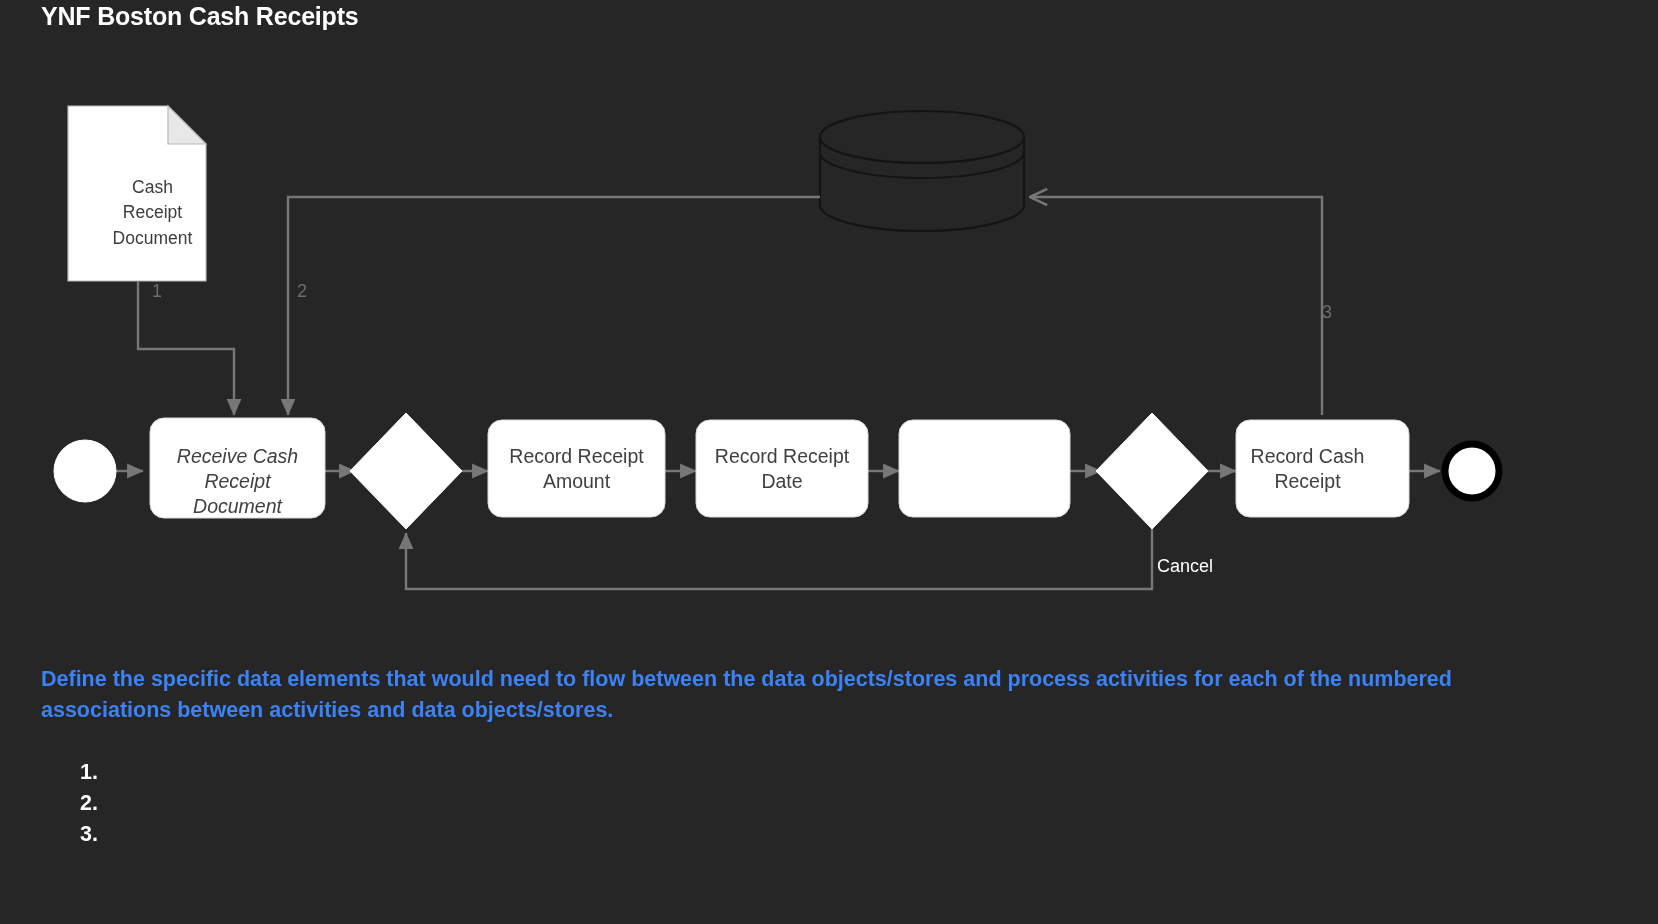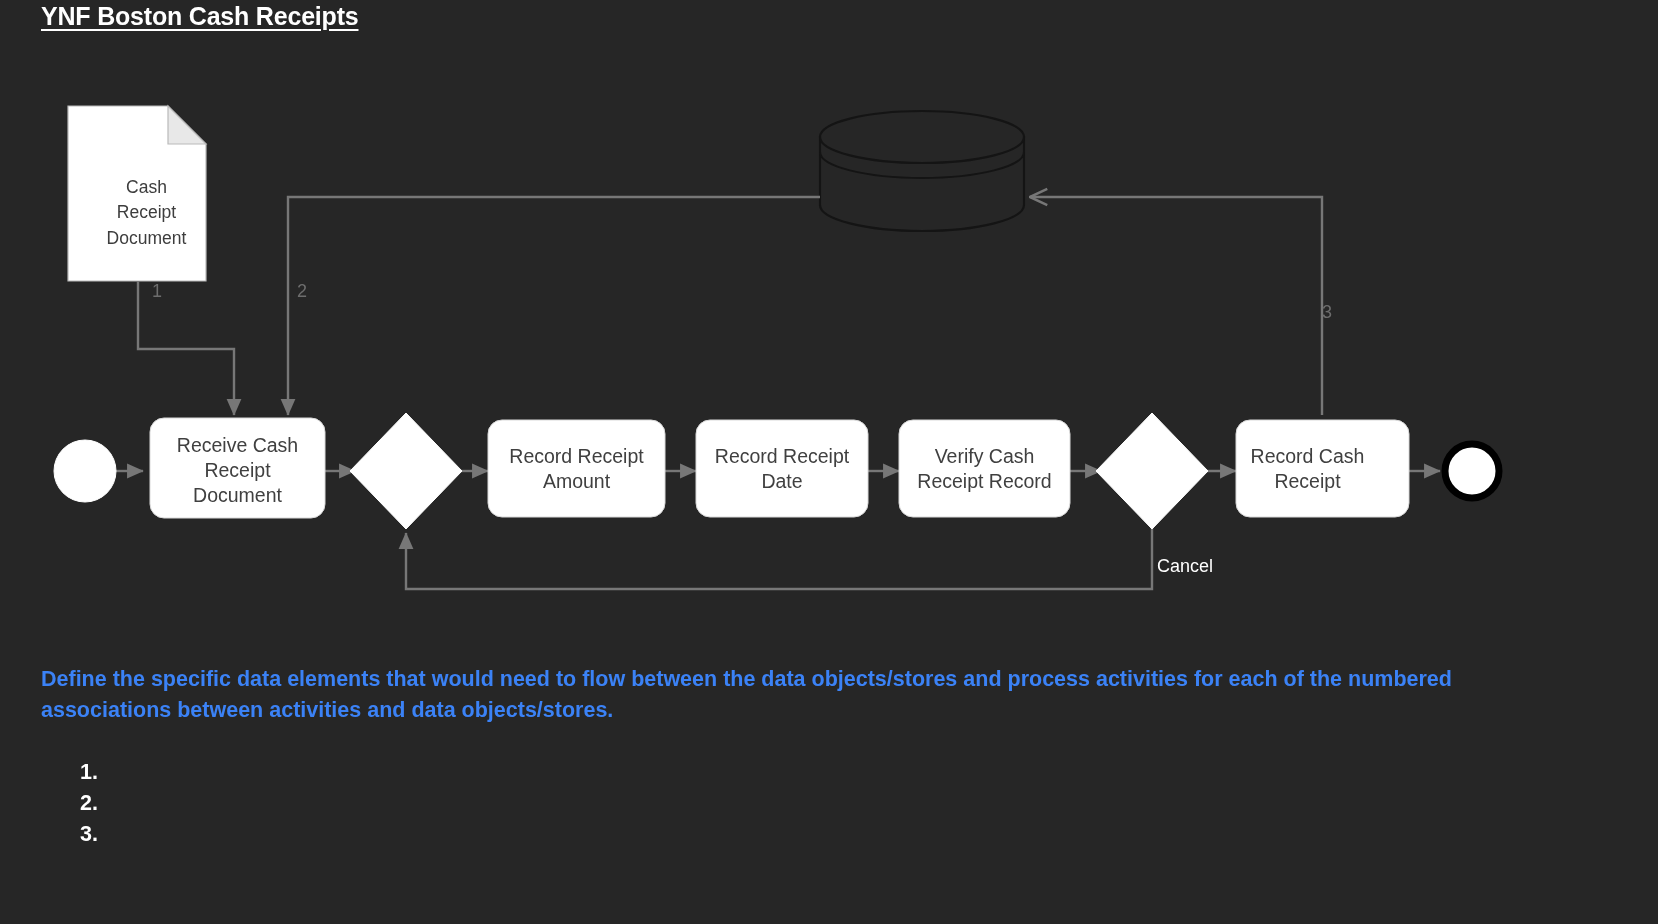--- a/index.html
+++ b/index.html
@@ -19,21 +19,20 @@
 
   
   #page-title {
     position: absolute;
     left: 41px;
     top: 2px;
     font-size: 25px;
     font-weight: 700;
     letter-spacing: -0.2px;
     color: #ffffff;
-    text-decoration: underline;
     text-underline-offset: 4px;
     white-space: nowrap;
   }
 
   
   #diagram-canvas {
     position: absolute;
     left: 0;
     top: 0;
     width: 1658px;
@@ -159,36 +158,34 @@
     <rect x="899" y="420" width="171" height="97" rx="14" ry="14" fill="#ffffff" stroke="#d9d9d9" stroke-width="1"></rect>
     <rect x="1236" y="420" width="173" height="97" rx="14" ry="14" fill="#ffffff" stroke="#d9d9d9" stroke-width="1"></rect>
 
     <path d="M 406 413 L 462 471 L 406 529 L 350 471 Z" fill="#ffffff" stroke="#ffffff" stroke-width="1"></path>
     <path d="M 1152 413 L 1208 471 L 1152 529 L 1096 471 Z" fill="#ffffff" stroke="#ffffff" stroke-width="1"></path>
 
     <circle cx="85" cy="471" r="31" fill="#ffffff" stroke="#ffffff" stroke-width="1"></circle>
     <circle cx="1472" cy="471" r="27" fill="#ffffff" stroke="#000000" stroke-width="7"></circle>
   </svg>
 
-  <div class="shape-label doc-label" style="left:64px; top:175px; width:165px;">Cash
+  <div class="shape-label doc-label" style="left:70px; top:175px; width:165px;">Cash
 Receipt
 Document</div>
 
-  <div class="shape-label task-label" style="left:150px; top:433px; width:175px;">Receive Cash
+  <div class="shape-label task-label" style="left:150px; top:444px; width:175px;font-style:italic;">Receive Cash
 Receipt
 Document</div>
 
   <div class="shape-label task-label" style="left:488px; top:444px; width:177px;">Record Receipt
 Amount</div>
 
   <div class="shape-label task-label" style="left:696px; top:444px; width:172px;">Record Receipt
 Date</div>
 
-  <div class="shape-label task-label" style="left:899px; top:444px; width:171px;">Verify Cash
-Receipt Record</div>
 
   <div class="shape-label task-label" style="left:1236px; top:444px; width:143px;">Record Cash
 Receipt</div>
 
   <div class="assoc-number" style="left:152px; top:281px;">1</div>
 
   <div class="assoc-number" style="left:297px; top:281px;">2</div>
 
   <div class="assoc-number" style="left:1322px; top:302px;">3</div>
 

